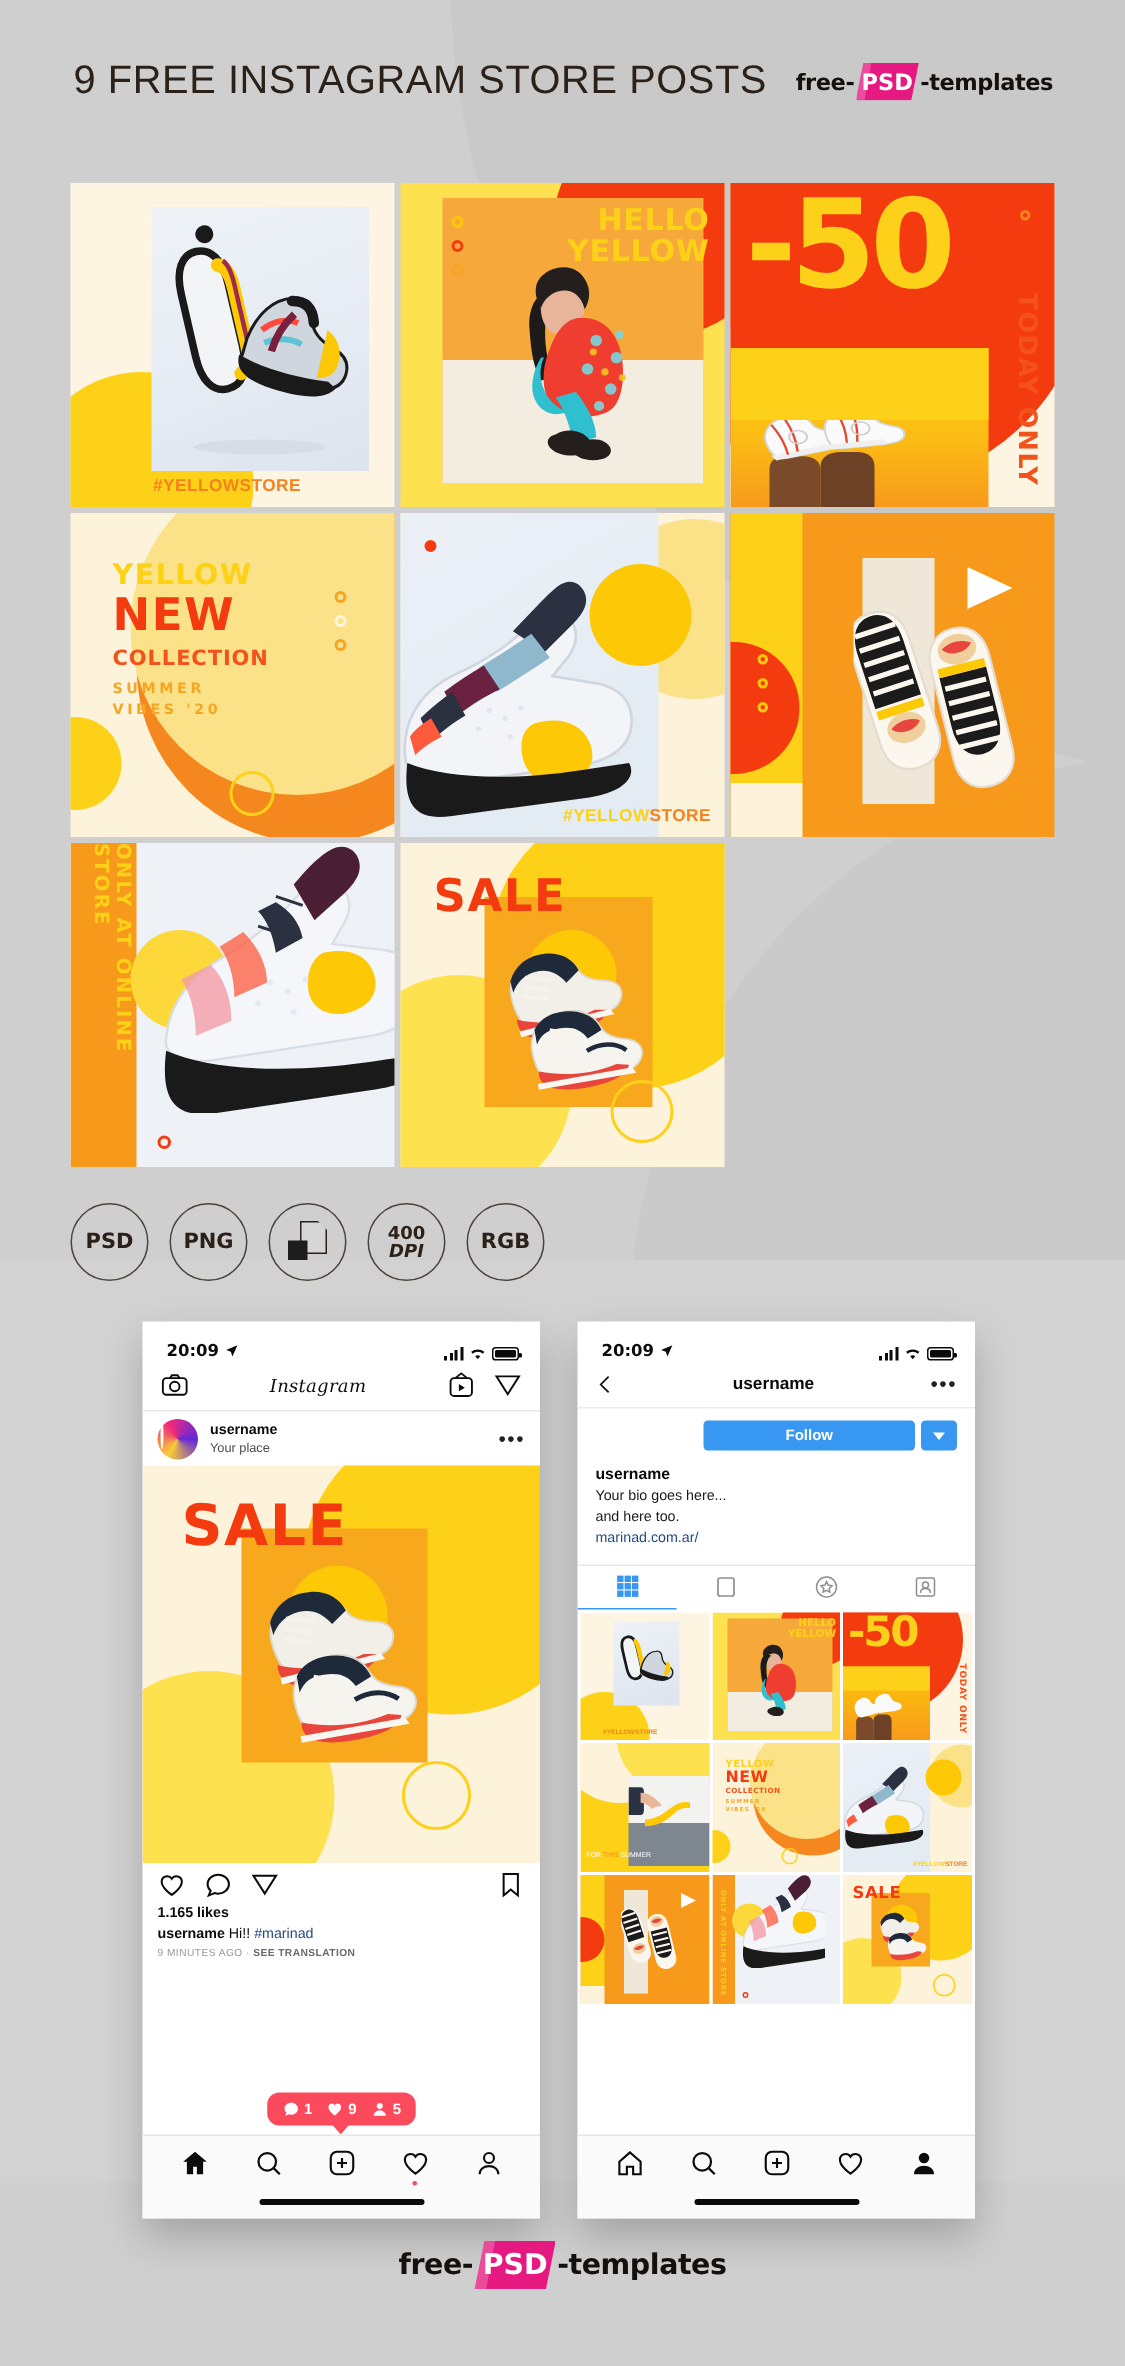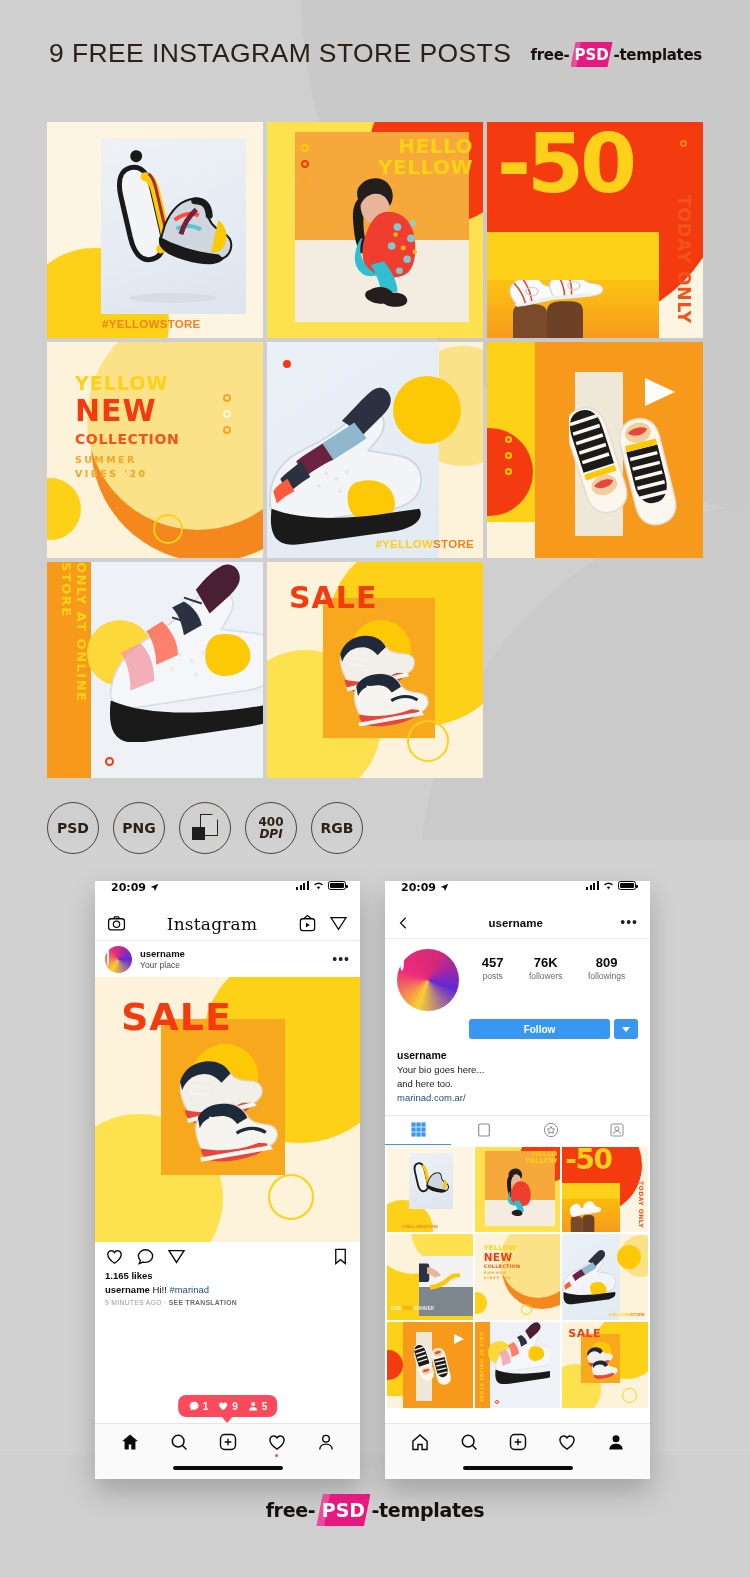--- a/index.html
+++ b/index.html
@@ -232,42 +232,42 @@
   
   .phone {
     position: absolute; width: 265px; height: 598px;
     background: #ffffff; overflow: hidden;
     box-shadow: 0 12px 26px rgba(0,0,0,.22);
   }
   #phone-left { left: 95px; top: 881px; }
   #phone-right { left: 385px; top: 881px; }
 
   .statusbar {
-    height: 26px; display: flex; align-items: flex-start;
+    height: 26px; display: flex; align-items: flex-end;
     justify-content: space-between; padding: 0 14px 0 16px;
     font-size: 11px; font-weight: 700; color: #0b0b0b;
     font-family: "DejaVu Sans", sans-serif;
   }
   .sb-left { display: flex; align-items: center; gap: 4px; }
   .sb-right { display: flex; align-items: center; gap: 4px; }
   .sig { display: flex; align-items: flex-end; gap: 1.4px; height: 9px; }
   .sig i { width: 2.2px; background: #0b0b0b; display: block; }
   .sig i:nth-child(1){height:3px}.sig i:nth-child(2){height:5px}
   .sig i:nth-child(3){height:7px}.sig i:nth-child(4){height:9px}
   .batt { width: 18px; height: 9px; border: 1.2px solid #0b0b0b; border-radius: 2.4px; position: relative; }
   .batt::after { content:""; position:absolute; left:1px; top:1px; bottom:1px; right:1px; background:#0b0b0b; border-radius:1px; }
   .batt::before { content:""; position:absolute; right:-3px; top:3px; width:1.6px; height:3px; background:#0b0b0b; border-radius:0 1px 1px 0;}
 
   .ig-header {
     height: 34px; display: flex; align-items: center; justify-content: space-between;
     padding: 0 12px; border-bottom: 1px solid #e9e9e9;
   }
   .ig-logo {
-    font-family: "DejaVu Serif", serif; 
-    font-size: 17px; color: #0b0b0b; letter-spacing: .2px;
+    font-family: "DejaVu Serif", serif; font-style: italic;
+    font-size: 12px; color: #0b0b0b; letter-spacing: .2px;
   }
   .ico { width: 19px; height: 19px; display:block; }
   .ico svg { width: 100%; height: 100%; display: block; }
 
   .post-head { height: 36px; display: flex; align-items: center; padding: 0 10px; gap: 8px; }
   .avatar-ring {
     width: 27px; height: 27px; border-radius: 50%; padding: 2px;
     background: conic-gradient(from 210deg,#f9ce34,#ee2a7b,#6228d7,#f9ce34);
     flex: none;
   }
@@ -840,37 +840,20 @@
     <div class="prof-header">
       <span class="ico" style="width:14px;height:14px">
         <svg viewBox="0 0 24 24" fill="none" stroke="#0b0b0b" stroke-width="2">
             <path d="M15 3L6 12l9 9"></path>
           </svg>
       </span>
       <span class="ttl">username</span>
       <span class="dots">•••</span>
     </div>
 
-    <div class="prof-top">
-      <span class="prof-av"><span class="prof-av-in"></span></span>
-      <span class="stats">
-        <span class="stat">
-          <span class="n" style="display:block">457</span>
-          <span class="l" style="display:block">posts</span>
-        </span>
-        <span class="stat">
-          <span class="n" style="display:block">76K</span>
-          <span class="l" style="display:block">followers</span>
-        </span>
-        <span class="stat">
-          <span class="n" style="display:block">809</span>
-          <span class="l" style="display:block">followings</span>
-        </span>
-      </span>
-    </div>
 
     <div class="follow-row">
       <span class="btn-follow">Follow</span>
       <span class="btn-caret">
           <span class="caret"></span>
         </span>
     </div>
 
     <div class="bio">
       <div class="bn">username</div>

